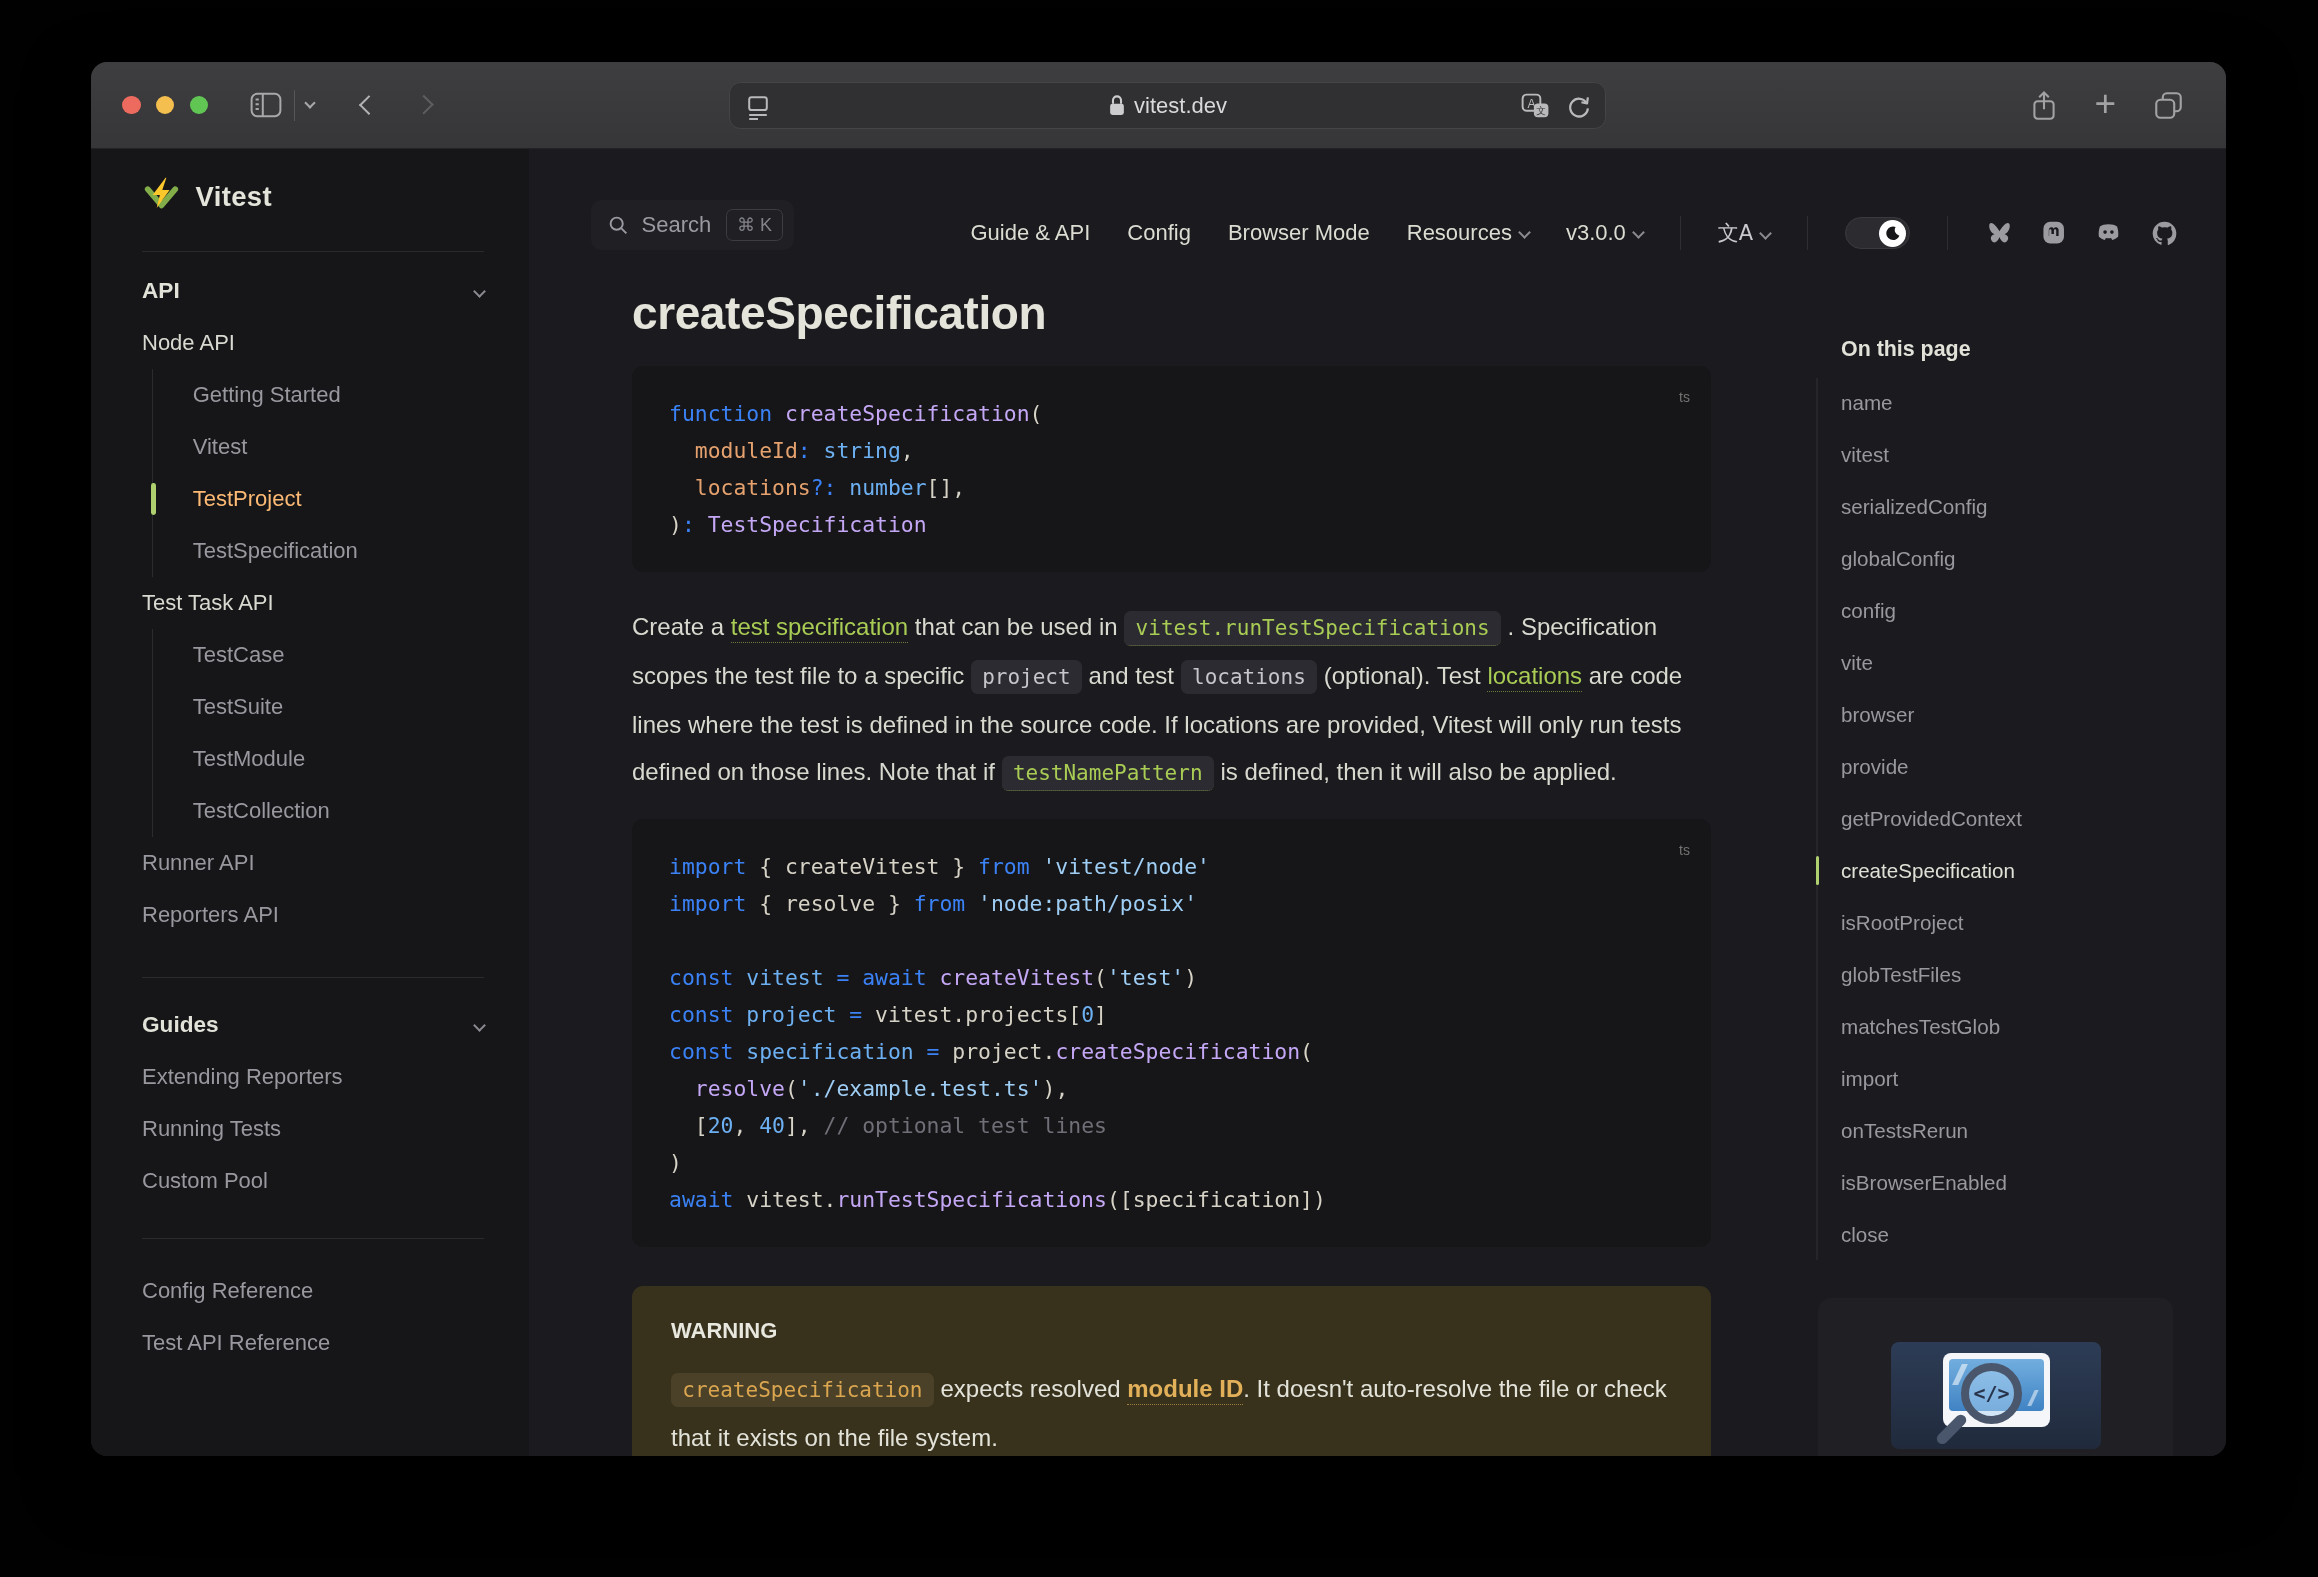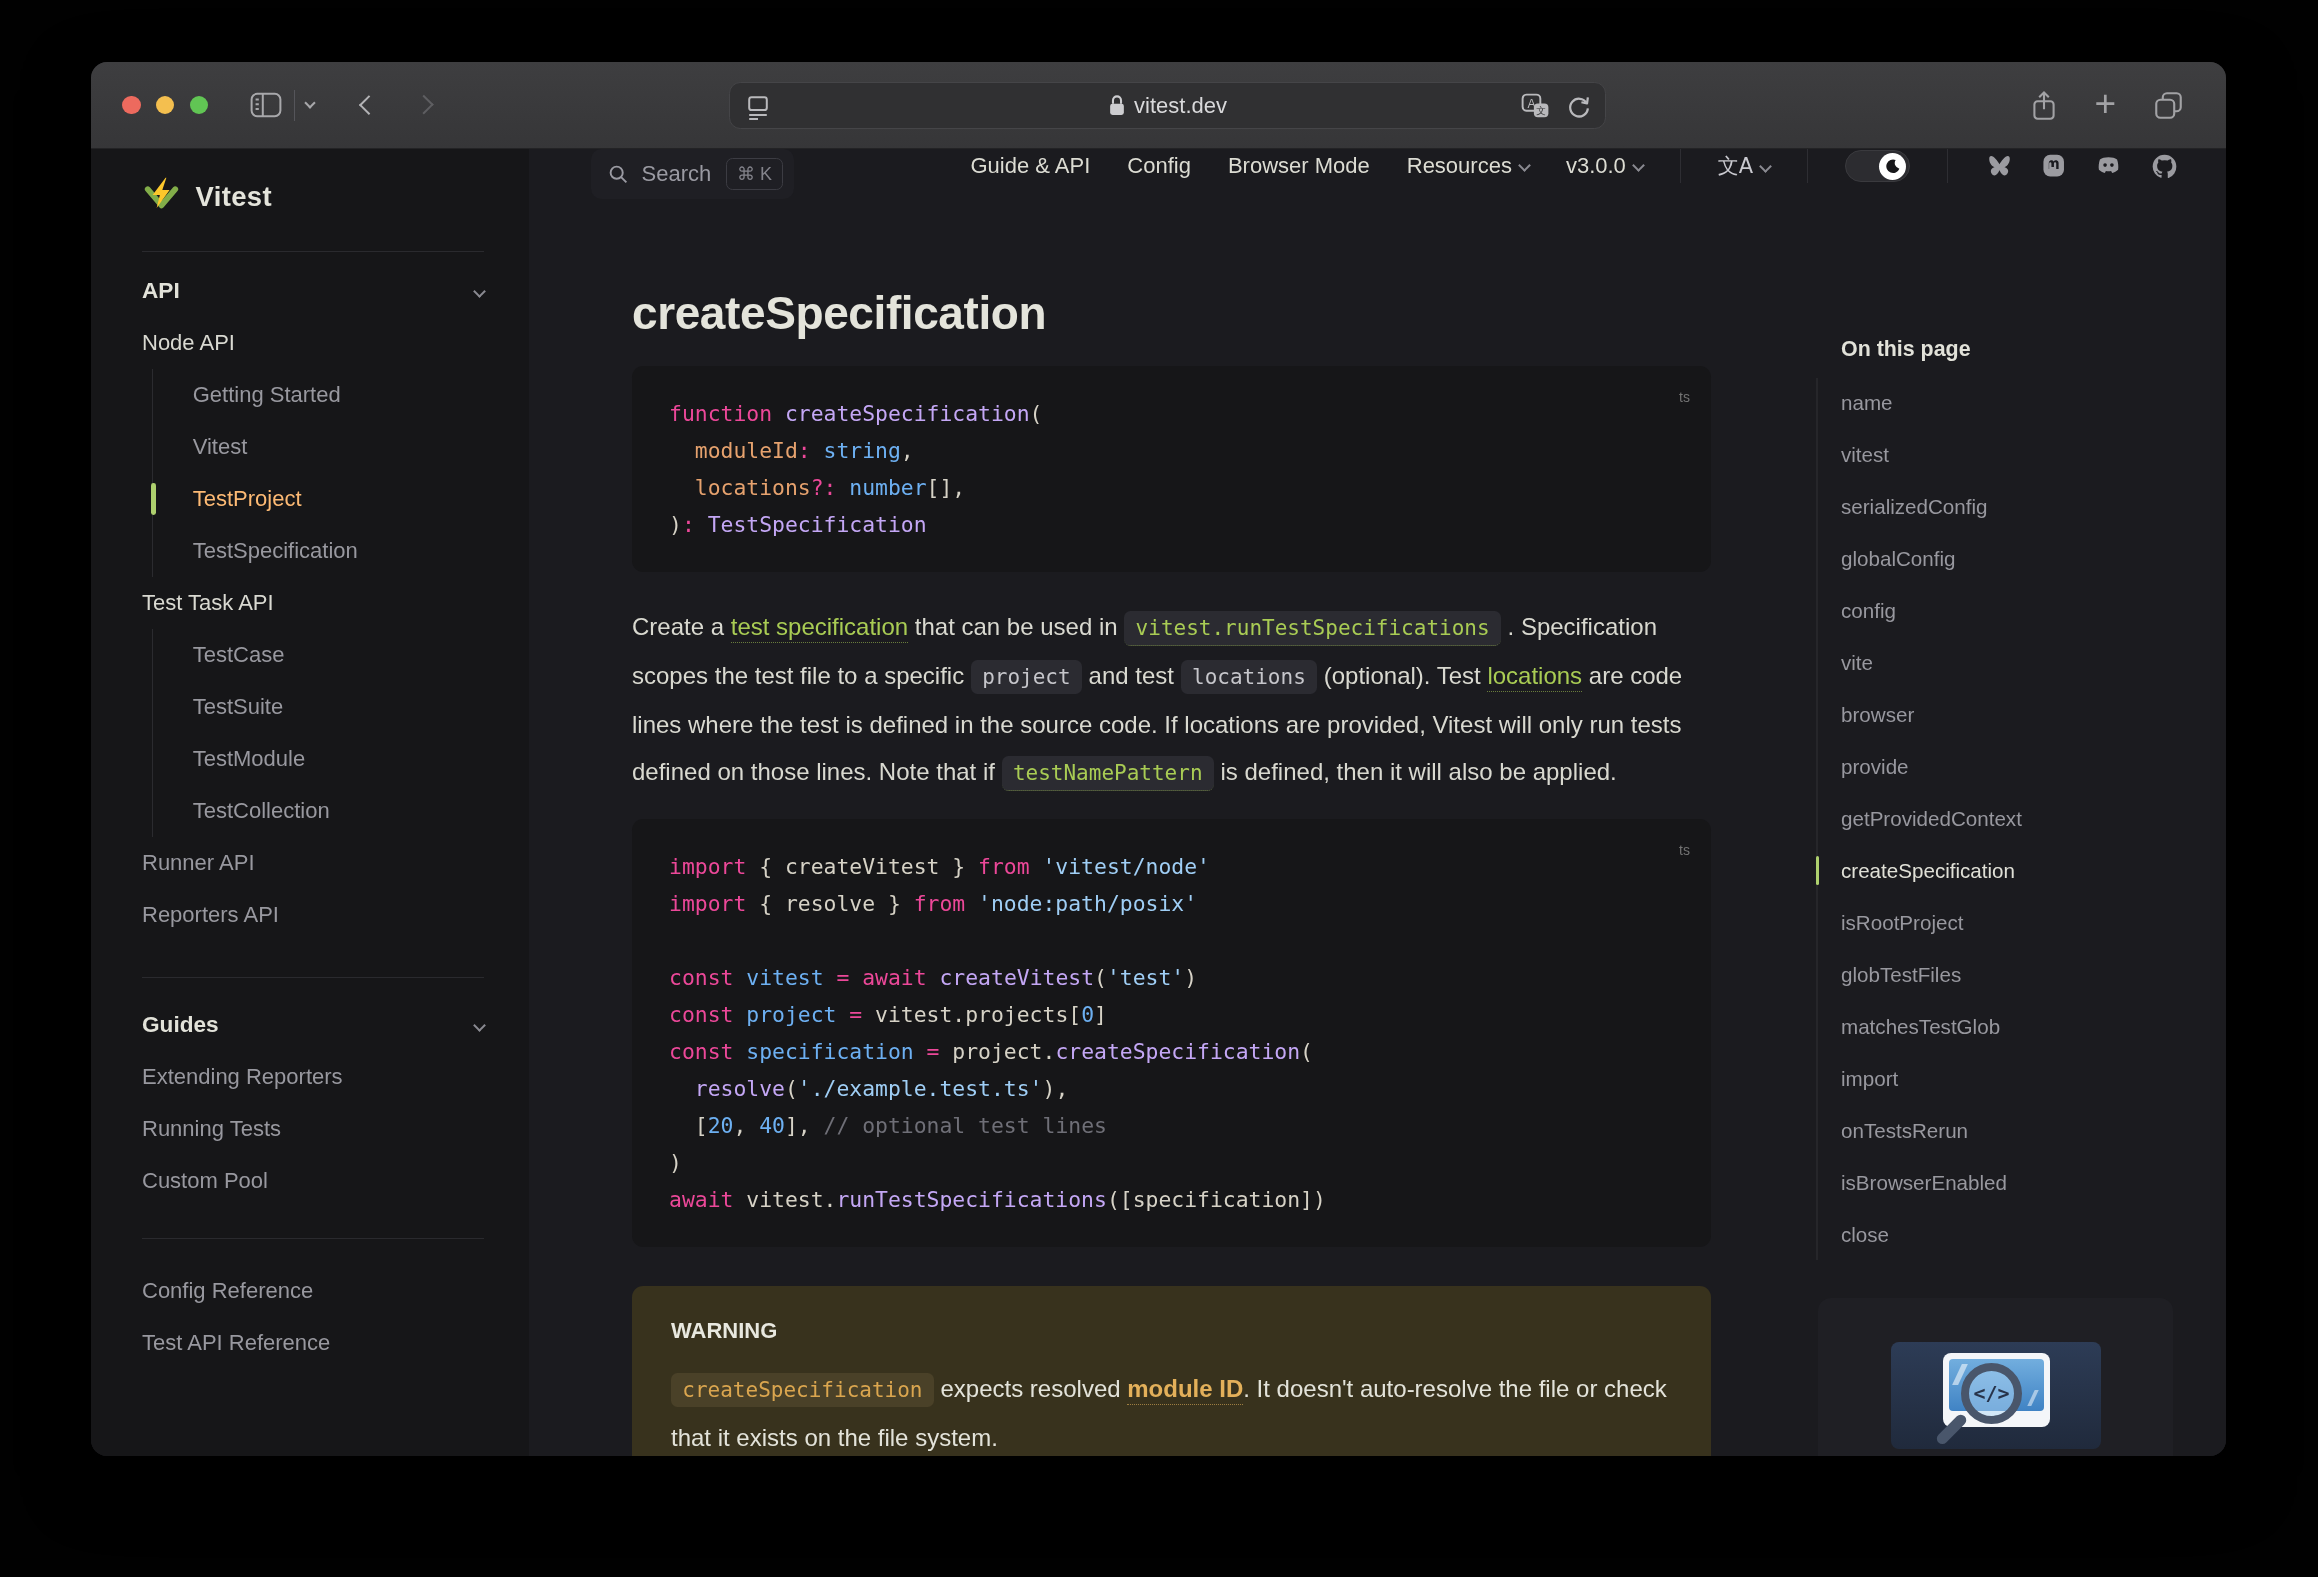--- a/index.html
+++ b/index.html
@@ -47,21 +47,21 @@
   .chev { width:9px; height:9px; border-left:2px solid #8a8a91; border-bottom:2px solid #8a8a91; transform:rotate(-45deg); display:inline-block; }
   .sb-label { height:52px; display:flex; align-items:center; font-size:22px; color:#d9d9d1; }
   .sb-group { border-left:1.6px solid #2b2b2f; margin-left:9.7px; }
   .sb-item { height:52px; display:flex; align-items:center; padding-left:40px; font-size:22px; color:#98989f; position:relative; cursor:pointer; }
   .sb-item.active { color:#fdba74;text-align:right; }
   .sb-item.active::before { content:''; position:absolute; left:-1.6px; top:9.7px; width:4.8px; height:32px; background:#aed06e; border-radius:2.4px; }
   .sb-link { height:52px; display:flex; align-items:center; font-size:22px; color:#98989f; cursor:pointer; }
   .sb-links.bottom { margin-top:26px; }
 
   
-  .navbar { height:101px; display:flex; align-items:flex-start; padding:0 47px 0 62px; }
+  .navbar { height:101px; display:flex; align-items:flex-end; padding:0 47px 0 62px; }
   .search-pill { width:203px; height:50px; background:#1f1f24; border-radius:10.5px; display:flex; align-items:center; gap:12px; padding:0 11.3px 0 16px; cursor:pointer; }
   .search-pill .s-label { font-size:22px; color:#9a9aa2; flex:1; }
   .search-kbd { font-size:18px; color:#83838b; border:0.8px solid #3c3c43; border-radius:6.5px; padding:4px 9.7px; }
   .nav-right { margin-left:auto; display:flex; align-items:center; gap:37px; }
   .nav-links { display:flex; align-items:center; gap:37px; }
   .nav-link { display:inline-flex; align-items:center; gap:8px; font-size:22px; font-weight:500; color:#dcdcd3; cursor:pointer; }
   .nav-link .chev { margin-top:-1.6px; }
   .nav-sep { width:0.8px; height:34px; background:#2e2e33; }
   .lang-btn { display:flex; align-items:center; gap:8px; color:#c9c9cf; cursor:pointer; }
   .lang-glyph { font-size:21px; font-family:"DejaVu Sans", sans-serif; }
@@ -72,21 +72,21 @@
 
   
   .content { position:absolute; left:0; right:0; top:101px; bottom:0; }
   article { position:absolute; left:103px; top:0; width:1079px; }
   h1.page-title { margin-top:36px; font-size:46px; font-weight:700; letter-spacing:-0.4px; color:#e4e4db; }
   .codeblock { position:relative; background:#161618; border-radius:11.3px; padding:29px 37px; font-family:"DejaVu Sans Mono", monospace; font-size:21.4px; line-height:37px; }
   .codeblock.cb1 { margin-top:26px; }
   .codeblock.cb2 { margin-top:22px; }
   .code-lang { position:absolute; top:13px; right:21px; font-size:14px; color:#737373; font-family:"Liberation Sans", sans-serif; }
   .cl { white-space:pre; }
-  .tk-r { color:#ec4899; } .tk-p { color:#c4a7f5; } .tk-b { color:#6db0f2;text-align:center; }
+  .tk-r { color:#3b82f6; } .tk-p { color:#c4a7f5; } .tk-b { color:#6db0f2;text-align:center; }
   .tk-s { color:#9fcef5; } .tk-o { color:#e6a26e; } .tk-w { color:#d6d2c6; } .tk-g { color:#6f6f77; }
 
   .para { margin-top:31px; font-size:24px; line-height:47px; color:#d9d9d0; }
   .sg-link { color:#a9cc54; border-bottom:1.6px dotted rgba(169,204,84,.55); padding-bottom:1.6px; cursor:pointer; }
   .sg-chip { font-family:"DejaVu Sans Mono", monospace; font-size:21px; background:#2b2b31; color:#c6c6cb; padding:4.8px 11.3px; border-radius:6.5px; }
   .sg-chiplink { font-family:"DejaVu Sans Mono", monospace; font-size:21px; background:#2b2b31; color:#a9cc54; padding:4.8px 11.3px; border-radius:6.5px; border-bottom:1.6px dotted rgba(169,204,84,.55); cursor:pointer;margin-top:46px; }
 
   .warning { margin-top:39px; background:#38321d; border-radius:11.3px; padding:32px 39px 48px; }
   .warn-title { font-size:22px; font-weight:700; color:#e8e8df; }
   .warn-body { margin-top:21px; font-size:24px; line-height:47px; color:#e3e3da; }

